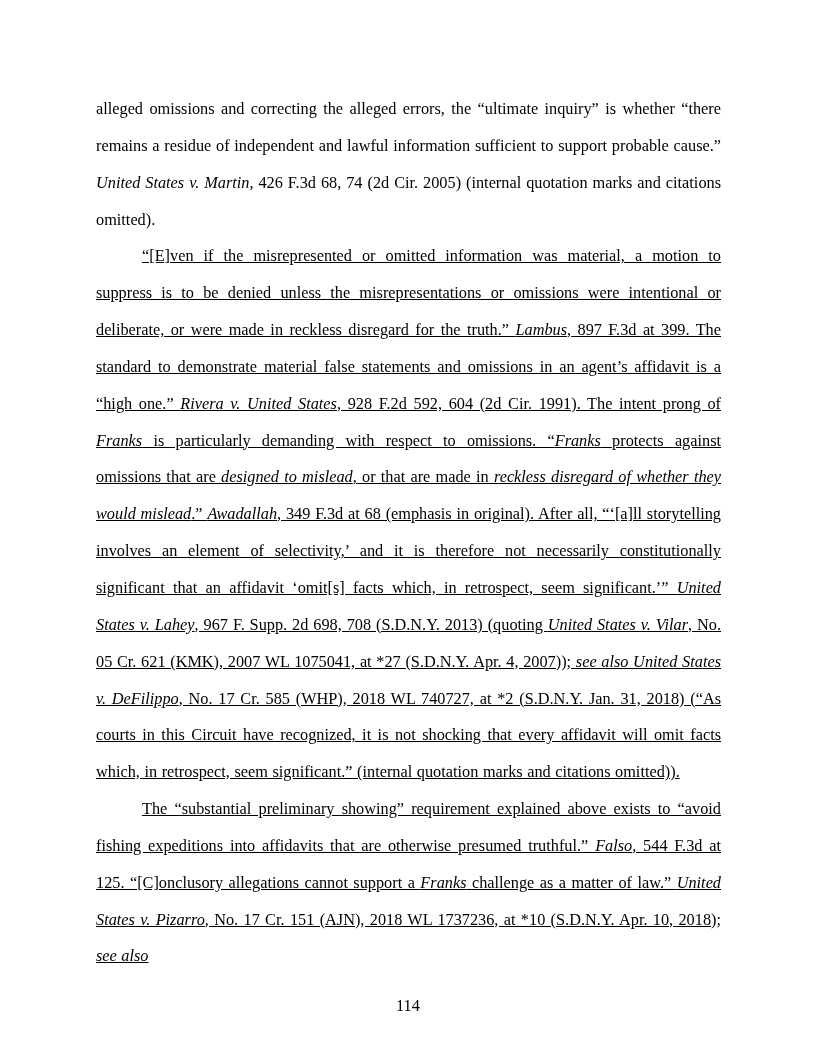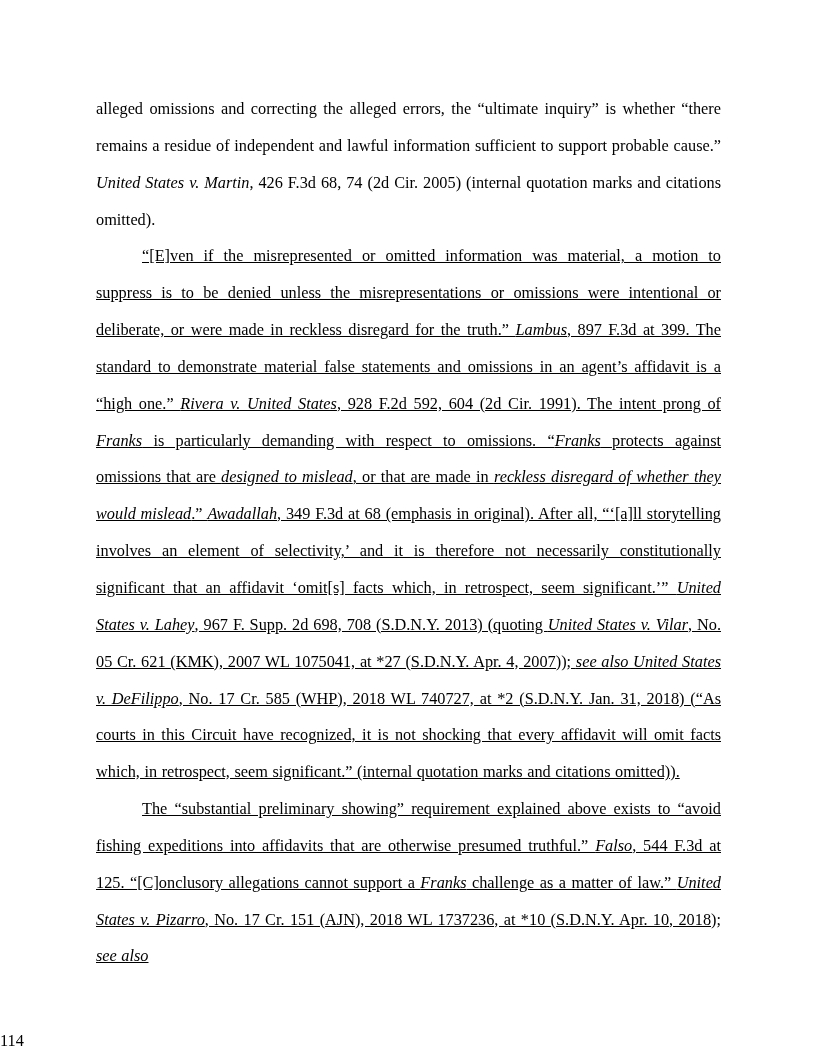--- a/index.html
+++ b/index.html
@@ -23,24 +23,24 @@
   }
   .doc-body p.para {
     text-align: justify;
     line-height: 36.85px;
     word-spacing: 0.5px;
   }
   .doc-body p.para.indent { text-indent: 46px; text-decoration: underline; }
   .doc-body em { font-style: italic; }
   .page-footer {
     position: absolute;
-    top: 1031px;
+    top: 996px;
     left: 0;
     width: 100%;
-    text-align: left;
+    text-align: center;
     line-height: 20px;
   }
 </style>
 </head>
 <body>
 
 <div class="page">
   <main class="doc-body">
       <p class="para"><span>alleged omissions and correcting the alleged errors, the “ultimate inquiry” is whether “there remains a residue of independent and lawful information sufficient to support probable cause.” </span><em>United States v. Martin</em><span>, 426 F.3d 68, 74 (2d Cir. 2005) (internal quotation marks and citations omitted).</span></p>
       <p class="para indent"><span>“[E]ven if the misrepresented or omitted information was material, a motion to suppress is to be denied unless the misrepresentations or omissions were intentional or deliberate, or were made in reckless disregard for the truth.” </span><em>Lambus</em><span>, 897 F.3d at 399. The standard to demonstrate material false statements and omissions in an agent’s affidavit is a “high one.” </span><em>Rivera v. United States</em><span>, 928 F.2d 592, 604 (2d Cir. 1991). The intent prong of </span><em>Franks</em><span> is particularly demanding with respect to omissions. “</span><em>Franks</em><span> protects against omissions that are </span><em>designed to mislead</em><span>, or that are made in </span><em>reckless disregard of whether they would mislead</em><span>.” </span><em>Awadallah</em><span>, 349 F.3d at 68 (emphasis in original). After all, “‘[a]ll storytelling involves an element of selectivity,’ and it is therefore not necessarily constitutionally significant that an affidavit ‘omit[s] facts which, in retrospect, seem significant.’” </span><em>United States v. Lahey</em><span>, 967 F. Supp. 2d 698, 708 (S.D.N.Y. 2013) (quoting </span><em>United States v. Vilar</em><span>, No. 05 Cr. 621 (KMK), 2007 WL 1075041, at *27 (S.D.N.Y. Apr. 4, 2007)); </span><em>see also United States v. DeFilippo</em><span>, No. 17 Cr. 585 (WHP), 2018 WL 740727, at *2 (S.D.N.Y. Jan. 31, 2018) (“As courts in this Circuit have recognized, it is not shocking that every affidavit will omit facts which, in retrospect, seem significant.” (internal quotation marks and citations omitted)).</span></p>

